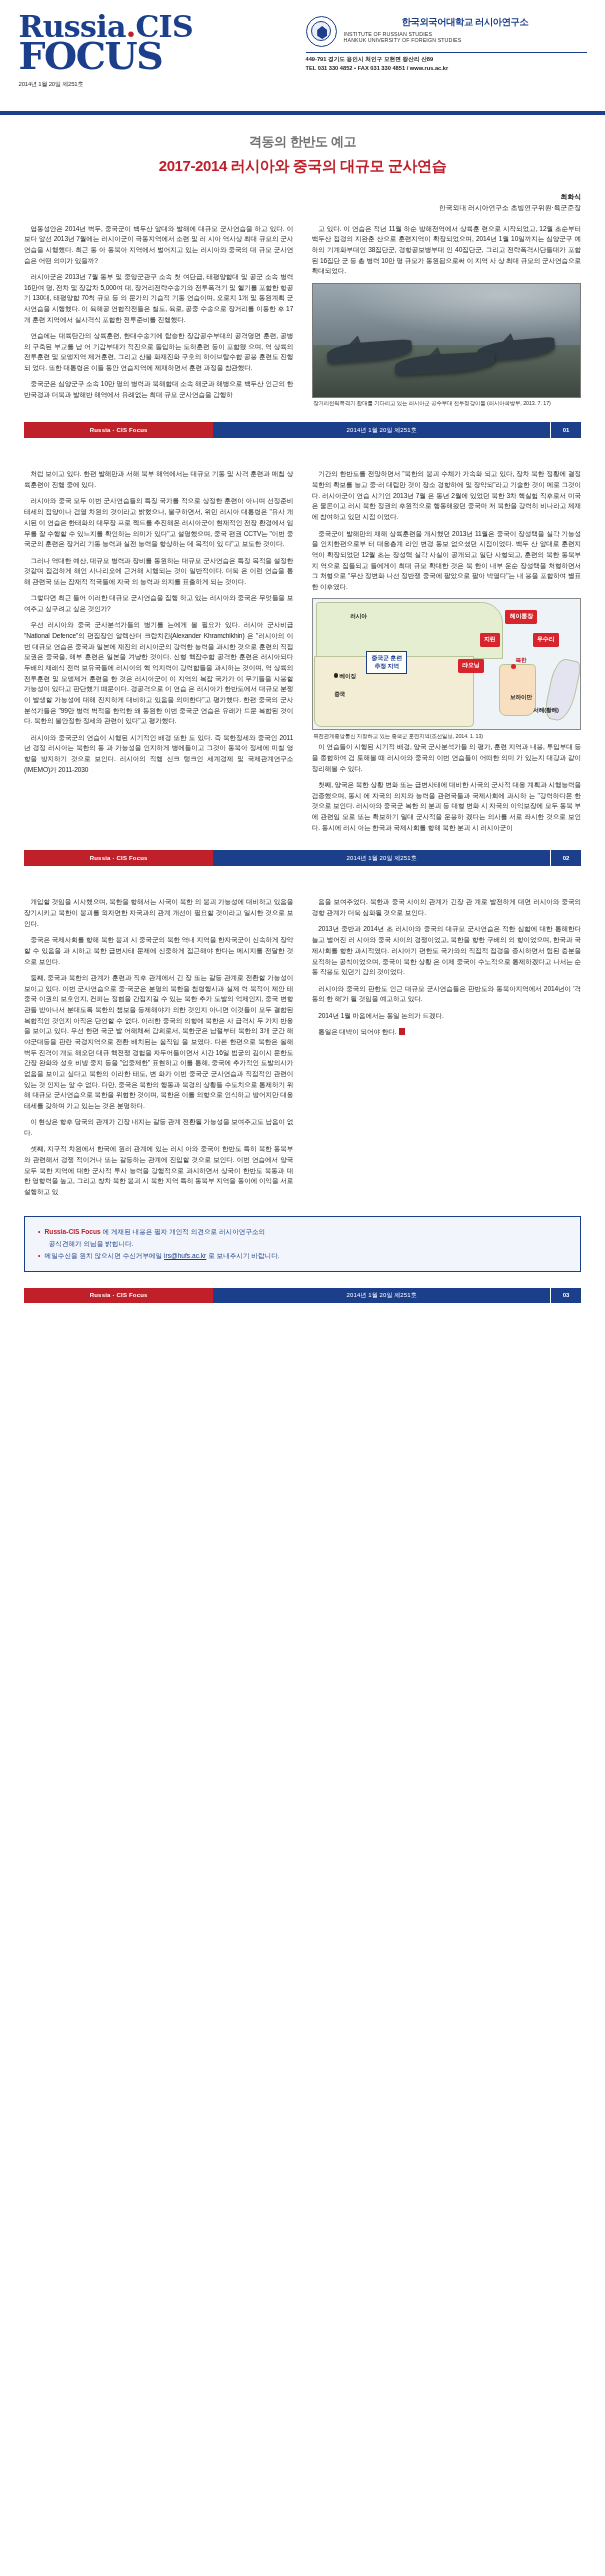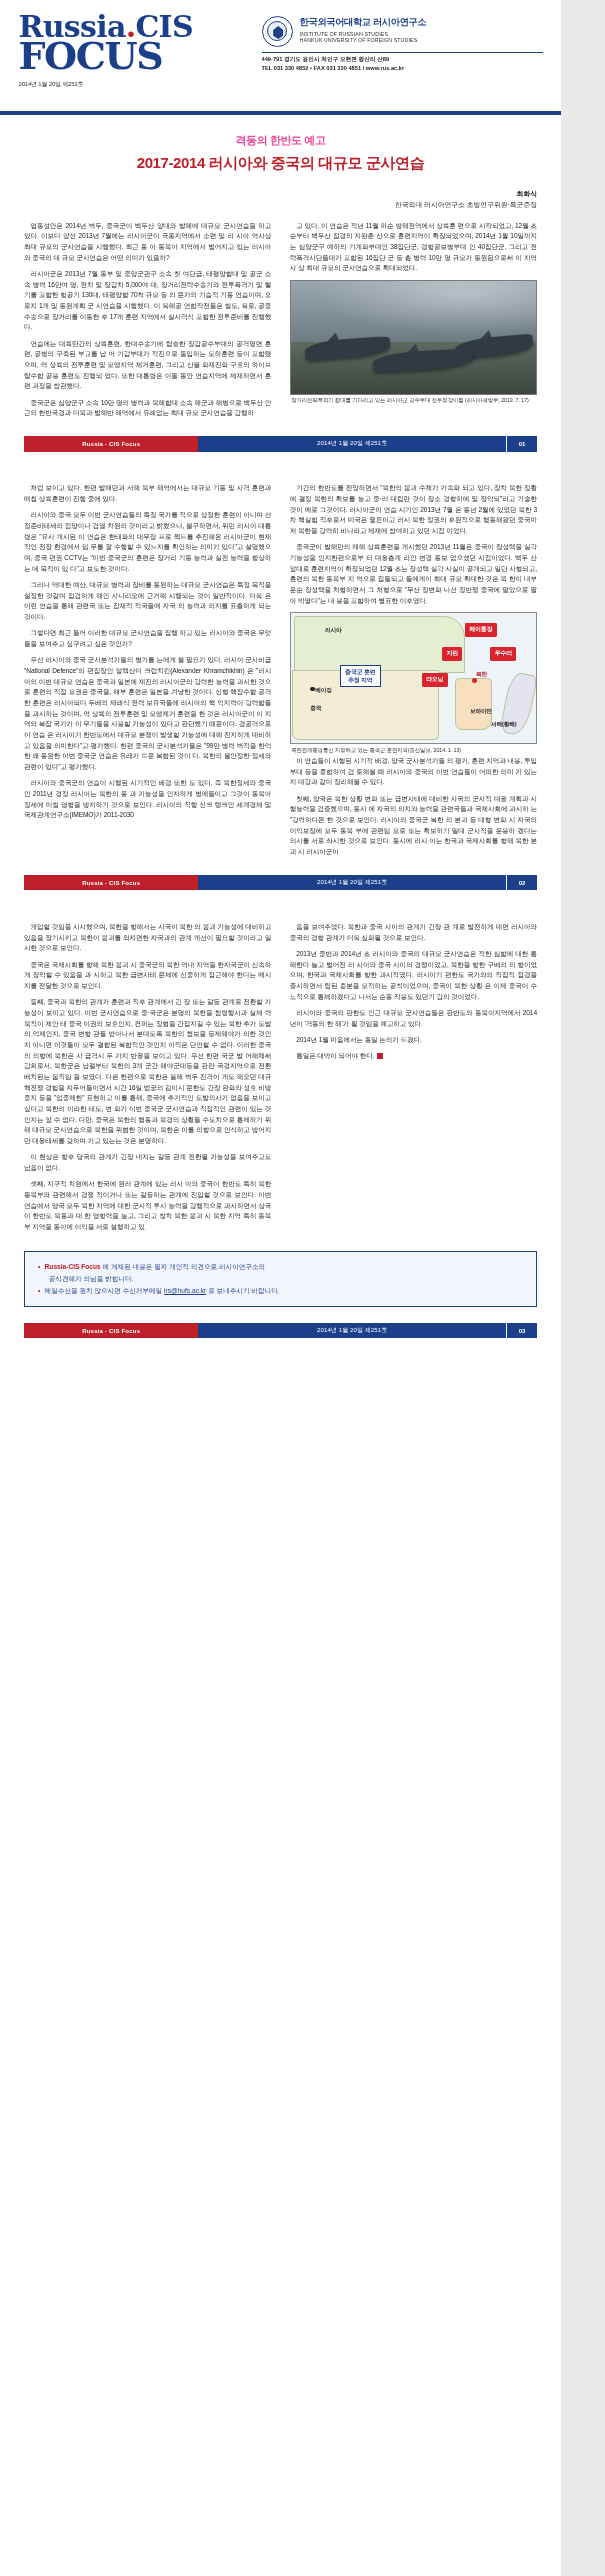--- a/index.html
+++ b/index.html
@@ -4,21 +4,21 @@
 <style>
   * { box-sizing: border-box; }
   html, body { margin: 0; padding: 0; }
   body {
     width: 605px;
     background: #e9e9e9;
     font-family: "Liberation Sans", sans-serif;
     color: #1a1a1a;
   }
   .page {
-    width: 561px;
+    width: 605px;
     min-height: 2576px;
     background: #ffffff;
     position: relative;
     padding: 0;
   }
 
   
   .masthead {
     position: relative;
     padding: 13px 21.4px 5.7px 21.4px;
@@ -89,20 +89,21 @@
     background: #1b3f8b;
     clip-path: polygon(50% 0, 100% 30%, 100% 75%, 50% 100%, 0 75%, 0 30%);
     z-index: 2;
   }
   .inst-names { flex: 1; }
   .inst-kr {
     font-size: 9.3px;
     font-weight: bold;
     color: #1b3f8b;
     letter-spacing: -0.4px;
+    text-align: center;
   }
   .inst-en1 {
     font-size: 5.3px;
     color: #333;
     margin-top: 2.1px;
     letter-spacing: 0.1px;
   }
   .inst-en2 {
     font-size: 5.3px;
     color: #333;
@@ -123,23 +124,23 @@
     background: #1b3f8b;
     margin-top: 4.3px;
   }
 
   
   .article-title-wrap {
     text-align: center;
     padding: 18.5px 28.5px 4.3px 28.5px;
   }
   .article-title1 {
-    font-size: 11px;
-    font-weight: bold;
-    color: #ec4899;
+    font-size: 13px;
+    font-weight: bold;
+    color: #737373;
     letter-spacing: -0.4px;
   }
   .article-title2 {
     font-size: 15px;
     font-weight: bold;
     color: #c0202a;
     letter-spacing: -0.4px;
     margin-top: 5.7px;
   }
   .byline {

